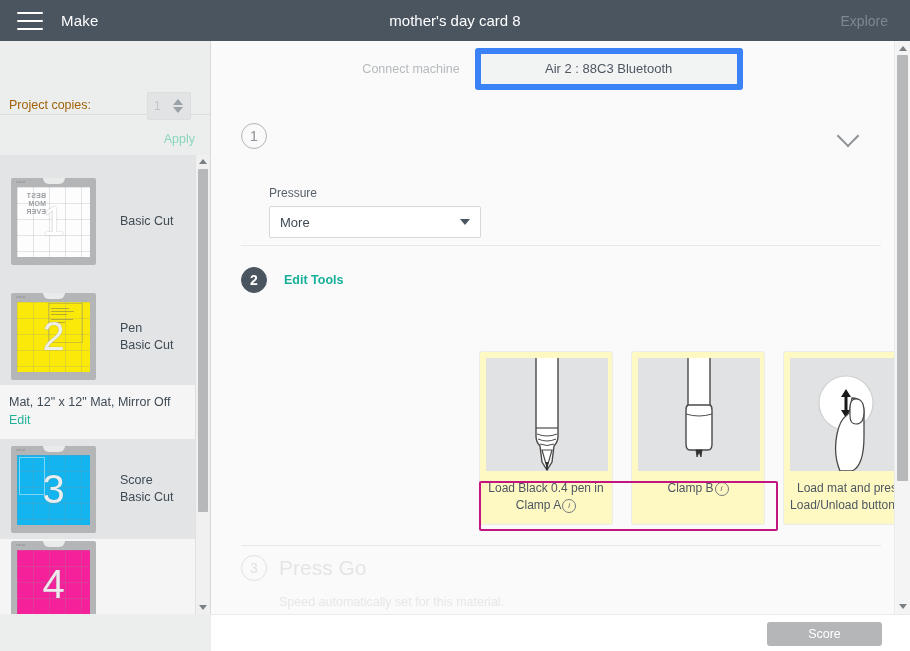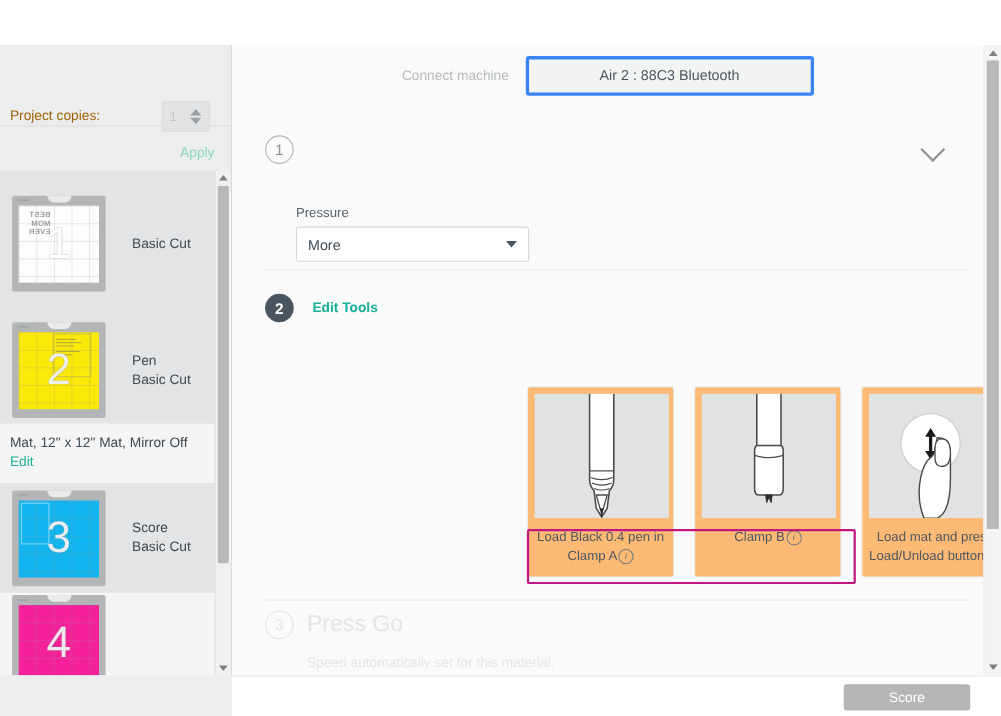--- a/index.html
+++ b/index.html
@@ -134,21 +134,21 @@
   .main{
     position:absolute;left:211px;top:41px;width:699px;height:573px;
     background:#fafafa;overflow:hidden;
   }
   .connect-row{
     position:absolute;left:0;top:0;width:683px;height:55px;
     display:flex;align-items:center;justify-content:center;gap:15px;
   }
   .connect-label{font-size:12.5px;color:#b6babd;}
   .machine-btn{
-    width:256px;height:30px;border:3px solid #3b82f6;background:#f2f3f3;
+    width:256px;height:30px;border:6px solid #3b82f6;background:#f2f3f3;
     border-radius:3px;display:flex;align-items:center;justify-content:center;
     font-size:13px;color:#4d5761;cursor:pointer;
   }
 
   .section{position:absolute;left:0;width:683px;box-sizing:border-box;}
   .divider{
     position:absolute;left:30px;width:640px;height:1px;background:#e7e8e9;
   }
   .step{display:flex;align-items:center;}
   .circ{
@@ -175,21 +175,21 @@
     width:212px;height:32px;border:1px solid #d6d8d9;background:#fff;
     border-radius:2px;display:flex;align-items:center;
     padding:0 10px;box-sizing:border-box;font-size:13px;color:#3f4a54;cursor:pointer;
   }
   .select .cv{margin-left:auto;width:0;height:0;
     border-left:5px solid transparent;border-right:5px solid transparent;
     border-top:6px solid #4a5560;}
 
   .cards{position:absolute;left:268px;top:310px;display:flex;gap:18px;}
   .card{
-    width:134px;background:#fdba74;border:1px solid #ebecec;border-radius:3px;
+    width:134px;background:#fef9c3;border:1px solid #ebecec;border-radius:3px;
     padding:6px 6px 0 6px;box-sizing:border-box;
   }
   .card .pic{width:122px;height:113px;background:#e1e2e3;position:relative;overflow:hidden;}
   .card .cap{
     text-align:center;font-size:12px;color:#4d5761;line-height:17px;
     padding:9px 0 10px 0;
   }
   .hilite{
     position:absolute;left:268px;top:440px;width:299px;height:50px;
     border:2px solid #c2157f;box-sizing:border-box;border-radius:2px;pointer-events:none;
@@ -221,20 +221,30 @@
     background:#b4b6b8;border-radius:3px;color:#fff;font-size:12.5px;
     display:flex;align-items:center;justify-content:center;cursor:pointer;
   }
   .bl-corner{position:absolute;left:0;top:614px;width:211px;height:37px;background:#eceded;}
 </style>
 </head>
 <body>
 
 <div id="app">
 
+  <div class="topbar">
+    <div class="hamburger">
+      <span></span>
+        <span></span>
+        <span></span>
+    </div>
+    <div class="make-label">Make</div>
+    <div class="proj-title">mother's day card 8</div>
+    <div class="explore-label">Explore</div>
+  </div>
 
   <div class="sidebar">
 
     <div class="copies-row">
       <div class="copies-label">Project copies:</div>
       <div class="stepper">
         <div class="stepper-val">1</div>
         <div class="stepper-arrows">
           <div class="arw up"></div>
           <div class="arw dn"></div>

